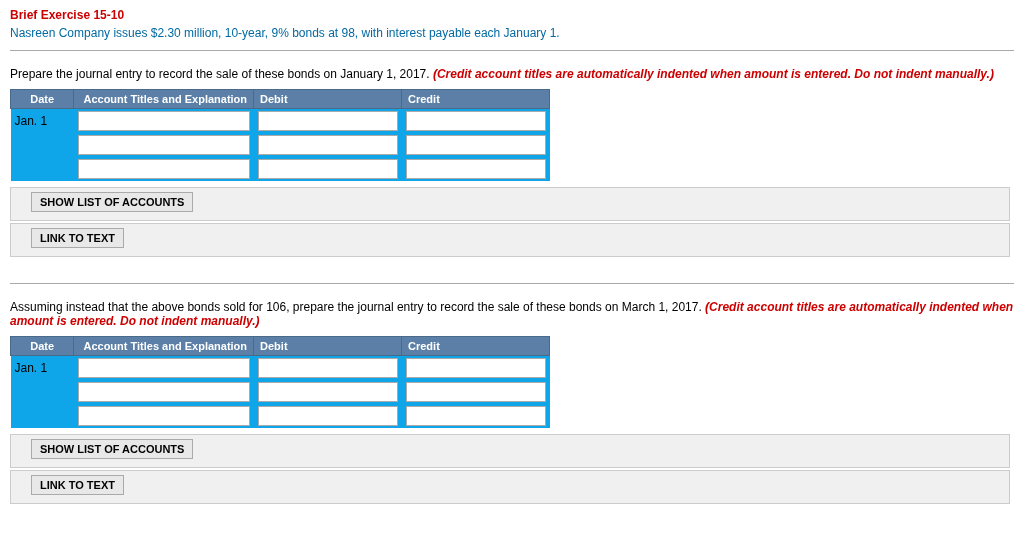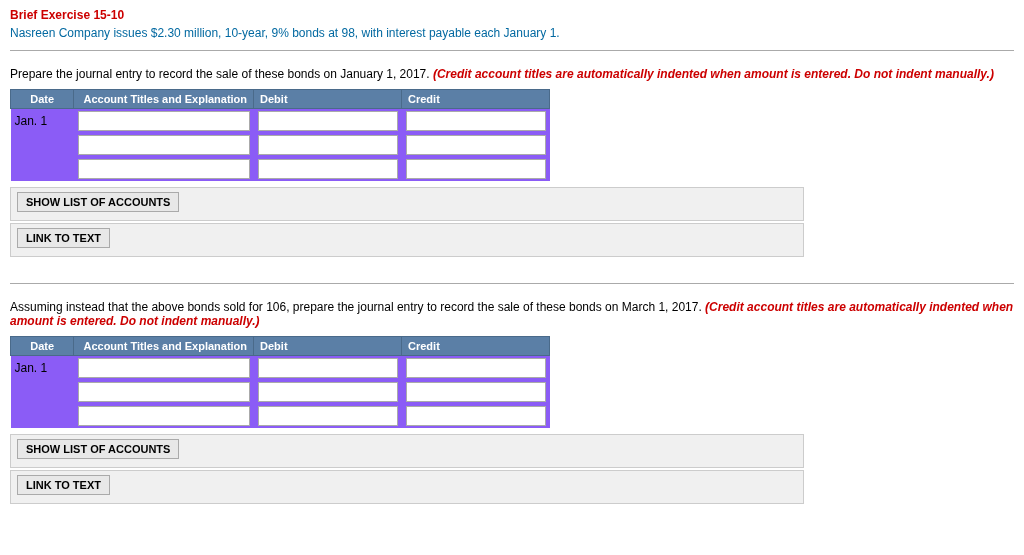--- a/index.html
+++ b/index.html
@@ -54,21 +54,21 @@
     }
     .journal-table thead th:first-child {
       text-align: center;
       width: 60px;
     }
     .journal-table thead th:nth-child(2) {
       text-align: right;
       width: 170px;
     }
     .journal-table tbody tr {
-      background-color: #8b5cf6;
+      background-color: #0ea5e9;
     }
     .journal-table tbody td {
       padding: 2px 4px;
       border: none;
     }
     .journal-table tbody td.date-cell {
       width: 60px;
       font-size: 12px;
       vertical-align: middle;
       padding-left: 4px;
@@ -101,24 +101,24 @@
       color: #000;
       text-transform: uppercase;
       margin-right: 4px;
       margin-bottom: 4px;
     }
     .section {
       margin-bottom: 10px;
     }
     .spacer { height: 8px; }
     .full-width-btn-row {
-      width: 794px;
+      width: 1000px;
       background: #f0f0f0;
       border: 1px solid #ccc;
-      padding: 4px 6px;
+      padding: 4px 20px;
       margin-bottom: 2px;
     }
   </style>
 </head>
 <body>
 
 <div class="exercise-title">Brief Exercise 15-10</div>
 
 <div class="intro-text">
   <span>Nasreen Company issues $2.30 million, 10-year, 9% bonds at 98, with interest payable each January 1.</span>

